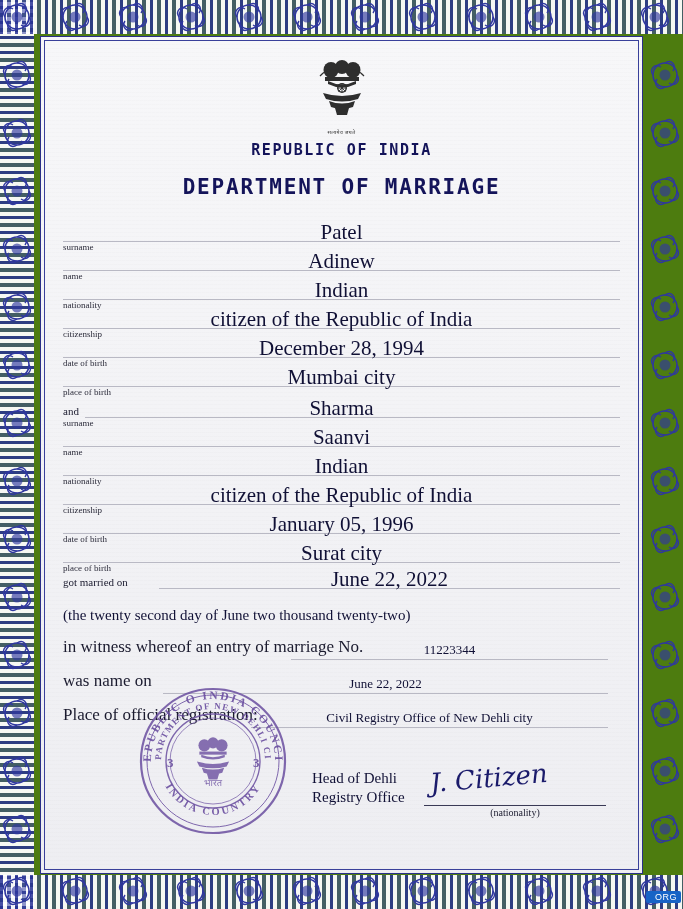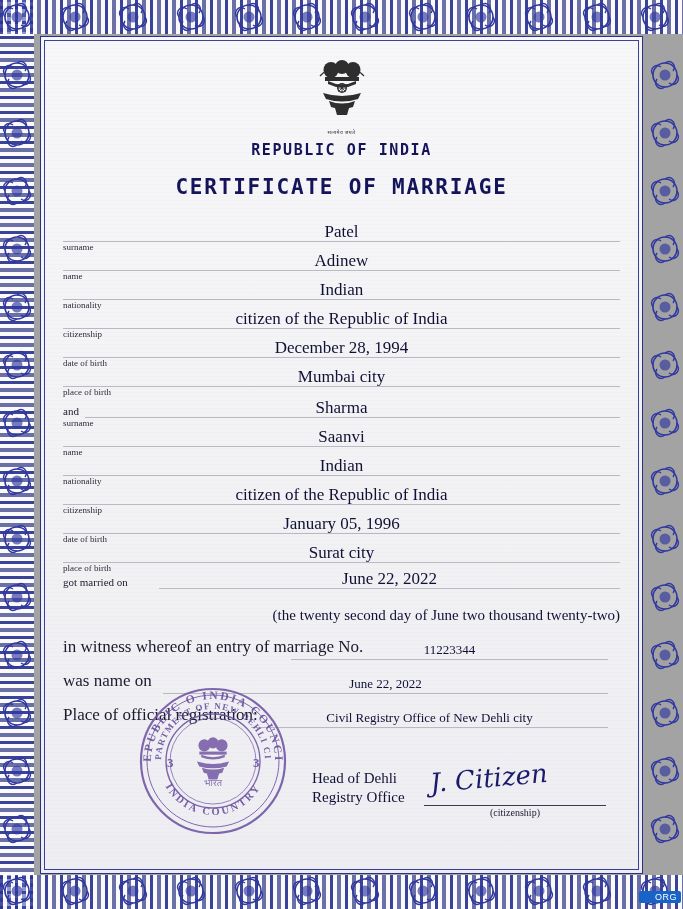--- a/index.html
+++ b/index.html
@@ -11,21 +11,21 @@
     width: 683px;
     height: 909px;
     overflow: hidden;
     font-family: "Liberation Serif", serif;
   }
 
   #certificate {
     position: relative;
     width: 683px;
     height: 909px;
-    background: #a3a3a3;
+    background: #4d7c0f;
     box-sizing: border-box;
   }
 
   
   .border-band {
     position: absolute;
     box-sizing: border-box;
     background:
       repeating-linear-gradient(90deg,
         rgba(40,50,150,0.85) 0px, rgba(40,50,150,0.85) 3px,
@@ -130,21 +130,21 @@
     position: absolute;
     left: 0; right: 0;
     bottom: 8px;
     border-bottom: 1px solid #b9b9c4;
   }
   .row .value {
     position: absolute;
     left: 0; right: 0;
     bottom: 9px;
     text-align: center;
-    font-size: 17px;
+    font-size: 21px;
     color: #101035;
     line-height: 18px;
     white-space: nowrap;
   }
   .row .caption {
     position: absolute;
     left: 0; right: 0;
     bottom: -2px;
     font-size: 9px;
     color: #2b2b3a;
@@ -153,21 +153,21 @@
     position: absolute;
     left: 0;
     bottom: 9px;
     font-size: 11px;
     color: #1a1a2e;
   }
   .row.short-line .line { left: 96px; }
   .row.and-line .line { left: 22px; }
 
   .phrase {
-    text-align: right;
+    text-align: left;
     font-size: 15px;
     color: #101035;
     margin-top: 10px;
     margin-bottom: 6px;
   }
 
   
   .stmt {
     position: relative;
     height: 34px;
@@ -251,21 +251,21 @@
   
   .org-tag {
     position: absolute;
     right: 2px;
     bottom: 6px;
     background: #1763c6;
     color: #ffffff;
     font-family: "Liberation Sans", sans-serif;
     font-size: 9px;
     letter-spacing: 0.5px;
-    padding: 1px 4px 1px 16px;
+    padding: 1px 4px 1px 9px;
     border-radius: 2px;
     text-align: center;
   }
 </style>
 </head>
 <body>
 
 <div id="certificate">
 
   <div class="border-band band-top"></div>
@@ -360,21 +360,21 @@
             <path d="M8 38 q19 6 38 0 l-3 6 q-16 5 -32 0 z"></path>
             <path d="M14 46 q13 5 26 0 l-2 6 q-11 4 -22 0 z"></path>
             <path d="M20 53 h14 l-2 7 h-10 z"></path>
             <path d="M5 21 q8 -9 17 -6 M49 21 q-8 -9 -17 -6" fill="none" stroke="#2e2e2e" stroke-width="1.2"></path>
           </g>
         </svg>
         <div class="emblem-motto">सत्यमेव जयते</div>
       </div>
 
       <div class="republic">REPUBLIC OF INDIA</div>
-      <div class="cert-title">CERTIFICATE OF MARRIAGE</div>
+      <div class="cert-title">DEPARTMENT OF MARRIAGE</div>
 
       <div class="rows">
         <div class="row">
           <div class="line"></div>
           <div class="value">Patel</div>
           <div class="caption">surname</div>
         </div>
         <div class="row">
           <div class="line"></div>
           <div class="value">Adinew</div>
@@ -502,18 +502,18 @@
       </g>
     </svg>
 
     <div class="sign-block">
       <div class="sign-title">
         <span>Head of Dehli</span><br>
         <span>Registry Office</span>
       </div>
       <div class="sign-name">J. Citizen</div>
       <div class="sign-line"></div>
-      <div class="sign-caption">(citizenship)</div>
+      <div class="sign-caption">(nationality)</div>
     </div>
   </div>
 
   <div class="org-tag">ORG</div>
 </div>
 
 </body></html>

